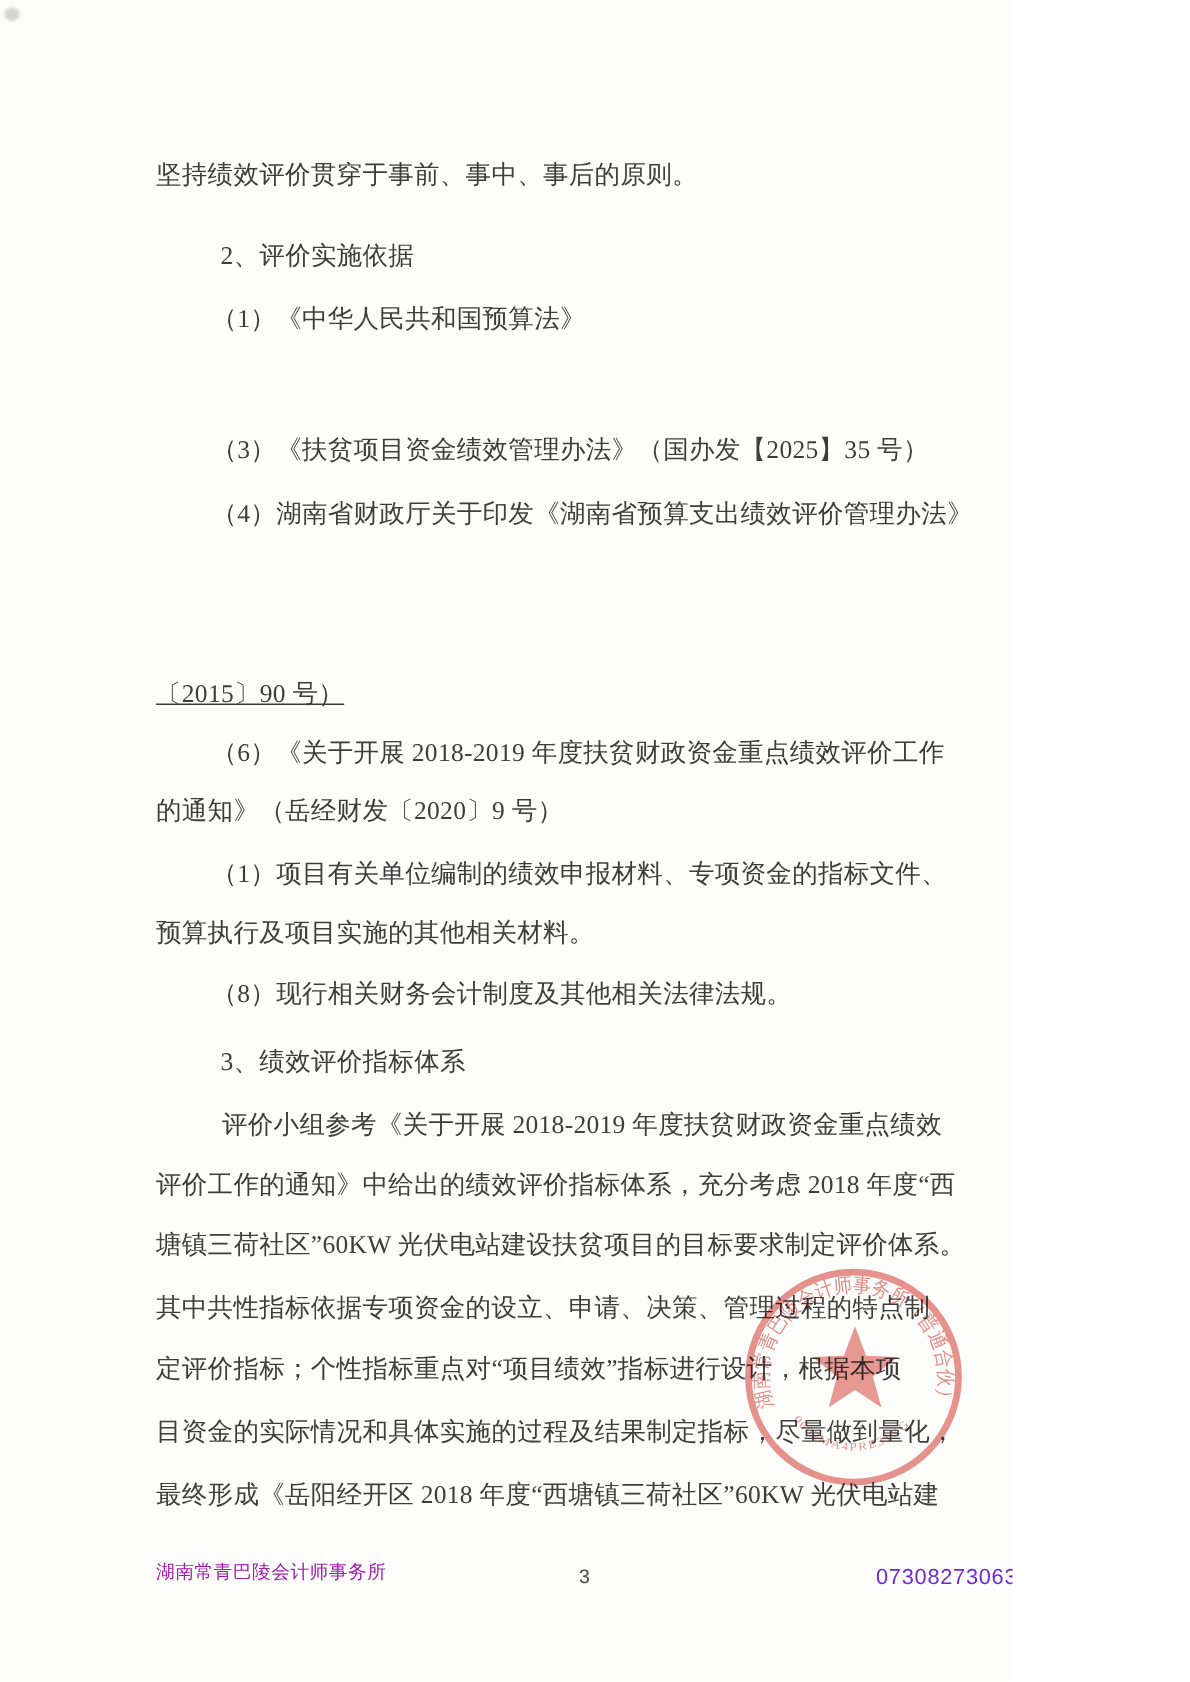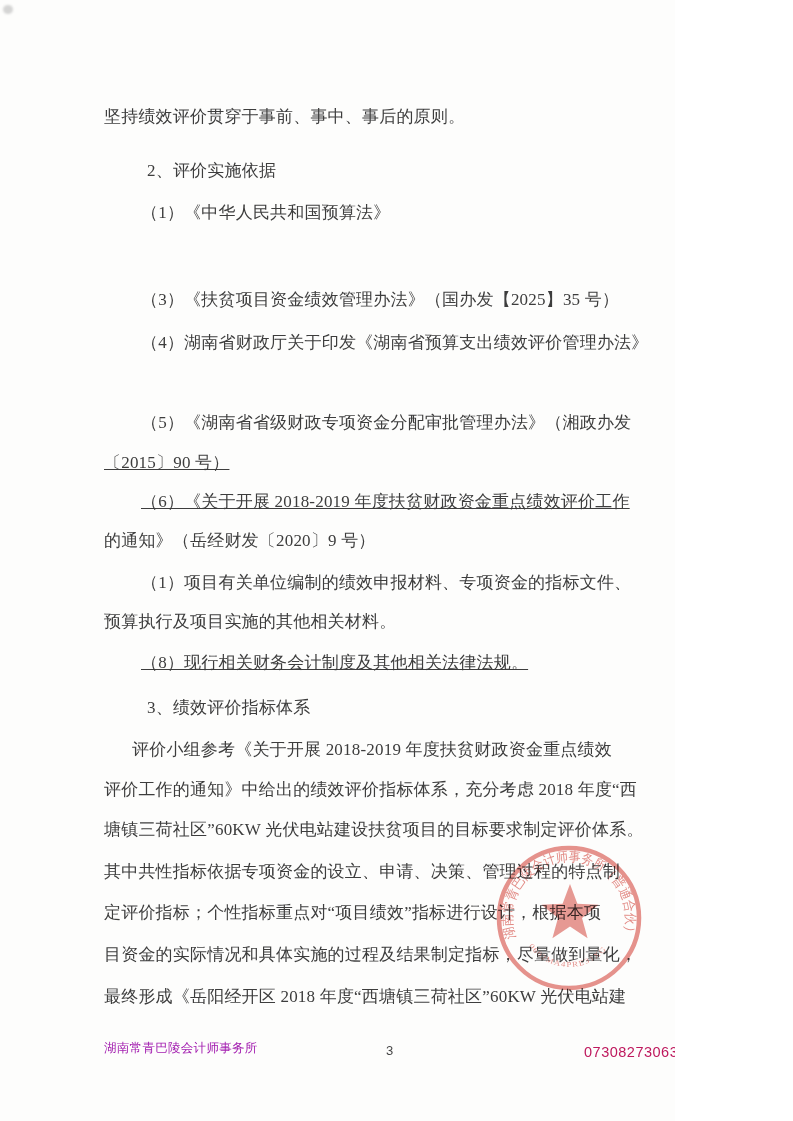--- a/index.html
+++ b/index.html
@@ -38,21 +38,21 @@
     font-size:12.5px;color:#a21caf;letter-spacing:0.3px;
   }
   .footer-page{
     position:absolute;left:386px;top:1043px;
     font-family:"Liberation Sans","DejaVu Sans",sans-serif;
     font-size:13px;color:#474747;
   }
   .footer-phone{
     position:absolute;left:584px;top:1044px;
     font-family:"Liberation Sans","DejaVu Sans",sans-serif;
-    font-size:14.5px;color:#be185d;letter-spacing:0.5px;
+    font-size:14.5px;color:#6d28d9;letter-spacing:0.5px;
   }
   
   .seal{
     position:absolute;left:489px;top:843px;
     width:162px;height:154px;
     mix-blend-mode:multiply;
     opacity:.8;
   }
 </style>
 </head>
@@ -61,29 +61,28 @@
 <div class="page">
 
   <div class="artifact-a"></div>
   <div class="artifact-b"></div>
 
   <div class="tl" style="left:104px;top:106px;">坚持绩效评价贯穿于事前、事中、事后的原则。</div>
   <div class="tl" style="left:147px;top:160px;">2、评价实施依据</div>
   <div class="tl" style="left:141px;top:202px;">（1）《中华人民共和国预算法》</div>
   <div class="tl" style="left:141px;top:289px;">（3）《扶贫项目资金绩效管理办法》（国办发【2025】35 号）</div>
   <div class="tl" style="left:141px;top:332px;">（4）湖南省财政厅关于印发《湖南省预算支出绩效评价管理办法》</div>
-  <div class="tl" style="left:141px;top:412px;">（5）《湖南省省级财政专项资金分配审批管理办法》（湘政办发</div>
   <div class="tl" style="left:104px;top:452px;text-decoration:underline;">〔2015〕90 号）</div>
-  <div class="tl" style="left:141px;top:491px;text-decoration:underline;">（6）《关于开展 2018-2019 年度扶贫财政资金重点绩效评价工作</div>
+  <div class="tl" style="left:141px;top:491px;">（6）《关于开展 2018-2019 年度扶贫财政资金重点绩效评价工作</div>
   <div class="tl" style="left:104px;top:530px;">的通知》（岳经财发〔2020〕9 号）</div>
   <div class="tl" style="left:141px;top:572px;">（1）项目有关单位编制的绩效申报材料、专项资金的指标文件、</div>
   <div class="tl" style="left:104px;top:611px;">预算执行及项目实施的其他相关材料。</div>
-  <div class="tl" style="left:141px;top:652px;text-decoration:underline;">（8）现行相关财务会计制度及其他相关法律法规。</div>
+  <div class="tl" style="left:141px;top:652px;">（8）现行相关财务会计制度及其他相关法律法规。</div>
   <div class="tl" style="left:147px;top:697px;">3、绩效评价指标体系</div>
-  <div class="tl" style="left:132px;top:739px;text-align:right;">评价小组参考《关于开展 2018-2019 年度扶贫财政资金重点绩效</div>
+  <div class="tl" style="left:148px;top:739px;text-align:right;">评价小组参考《关于开展 2018-2019 年度扶贫财政资金重点绩效</div>
   <div class="tl" style="left:104px;top:779px;">评价工作的通知》中给出的绩效评价指标体系，充分考虑 2018 年度“西</div>
   <div class="tl" style="left:104px;top:819px;">塘镇三荷社区”60KW 光伏电站建设扶贫项目的目标要求制定评价体系。</div>
   <div class="tl" style="left:104px;top:861px;">其中共性指标依据专项资金的设立、申请、决策、管理过程的特点制</div>
   <div class="tl" style="left:104px;top:902px;">定评价指标；个性指标重点对“项目绩效”指标进行设计，根据本项</div>
   <div class="tl" style="left:104px;top:944px;">目资金的实际情况和具体实施的过程及结果制定指标，尽量做到量化，</div>
   <div class="tl" style="left:104px;top:986px;">最终形成《岳阳经开区 2018 年度“西塘镇三荷社区”60KW 光伏电站建</div>
 
   <svg class="seal" viewBox="0 0 162 154">
     <circle cx="80" cy="75" r="70" fill="none" stroke="#da5f58" stroke-width="4.5" opacity="0.85"></circle>
     <defs>

